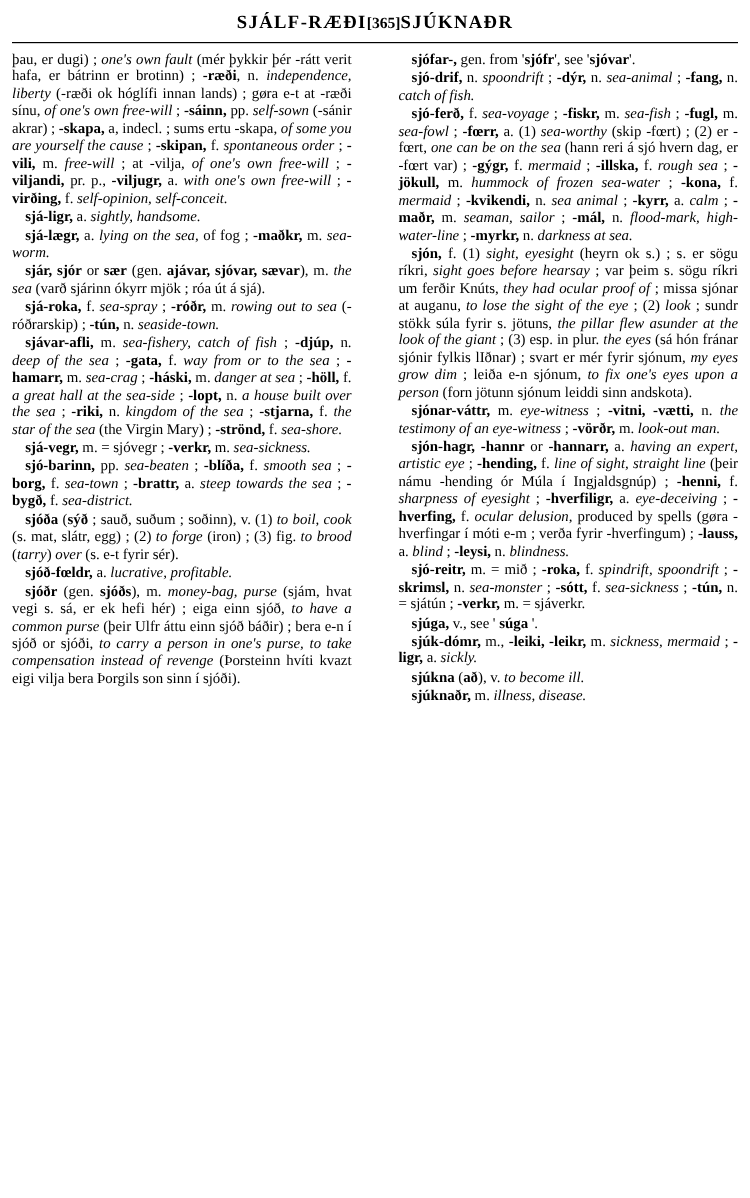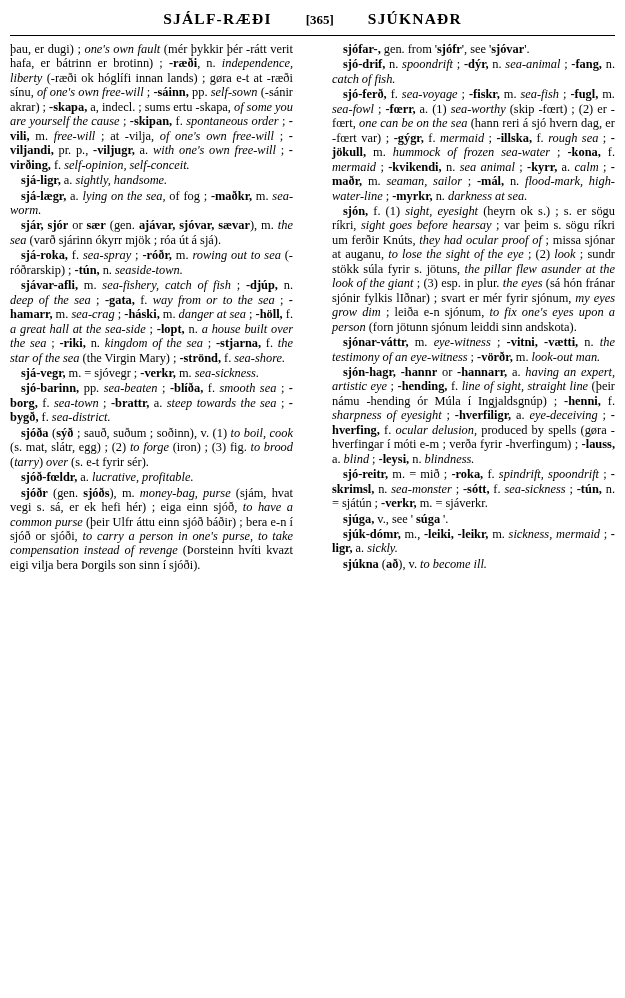--- a/index.html
+++ b/index.html
@@ -19,21 +19,20 @@
     width: 625px;
     height: 998px;
     box-sizing: border-box;
     padding: 10px 10px 4px 10px;
   }
   
   .running-head {
     display: flex;
     align-items: baseline;
     justify-content: center;
-    gap: 34px;
     font-weight: bold;
     letter-spacing: 0.5px;
     font-size: 15.5px;
     height: 22px;
   }
   .running-head .rh-left,
   .running-head .rh-right {
     font-size: 15.5px;
     letter-spacing: 1.2px;
   }
@@ -111,16 +110,17 @@
         <p class="entry"><b>sjófar-,</b> gen. from '<b>sjófr</b>', see '<b>sjóvar</b>'.</p>
         <p class="entry"><b>sjó-drif,</b> n. <i>spoondrift</i> ; <b>-dýr,</b> n. <i>sea-animal</i> ; <b>-fang,</b> n. <i>catch of fish.</i></p>
         <p class="entry"><b>sjó-ferð,</b> f. <i>sea-voyage</i> ; <b>-fiskr,</b> m. <i>sea-fish</i> ; <b>-fugl,</b> m. <i>sea-fowl</i> ; <b>-fœrr,</b> a. (1) <i>sea-worthy</i> (skip -fœrt) ; (2) er -fœrt, <i>one can be on the sea</i> (hann reri á sjó hvern dag, er -fœrt var) ; <b>-gýgr,</b> f. <i>mermaid</i> ; <b>-illska,</b> f. <i>rough sea</i> ; <b>-jökull,</b> m. <i>hummock of frozen sea-water</i> ; <b>-kona,</b> f. <i>mermaid</i> ; <b>-kvikendi,</b> n. <i>sea animal</i> ; <b>-kyrr,</b> a. <i>calm</i> ; <b>-maðr,</b> m. <i>seaman, sailor</i> ; <b>-mál,</b> n. <i>flood-mark, high-water-line</i> ; <b>-myrkr,</b> n. <i>darkness at sea.</i></p>
         <p class="entry"><b>sjón,</b> f. (1) <i>sight, eyesight</i> (heyrn ok s.) ; s. er sögu ríkri, <i>sight goes before hearsay</i> ; var þeim s. sögu ríkri um ferðir Knúts, <i>they had ocular proof of</i> ; missa sjónar at auganu, <i>to lose the sight of the eye</i> ; (2) <i>look</i> ; sundr stökk súla fyrir s. jötuns, <i>the pillar flew asunder at the look of the giant</i> ; (3) esp. in plur. <i>the eyes</i> (sá hón fránar sjónir fylkis lIðnar) ; svart er mér fyrir sjónum, <i>my eyes grow dim</i> ; leiða e-n sjónum, <i>to fix one's eyes upon a person</i> (forn jötunn sjónum leiddi sinn andskota).</p>
         <p class="entry"><b>sjónar-váttr,</b> m. <i>eye-witness</i> ; <b>-vitni,</b> <b>-vætti,</b> n. <i>the testimony of an eye-witness</i> ; <b>-vörðr,</b> m. <i>look-out man.</i></p>
         <p class="entry"><b>sjón-hagr, -hannr</b> or <b>-hannarr,</b> a. <i>having an expert, artistic eye</i> ; <b>-hending,</b> f. <i>line of sight, straight line</i> (þeir námu -hending ór Múla í Ingjaldsgnúp) ; <b>-henni,</b> f. <i>sharpness of eyesight</i> ; <b>-hverfiligr,</b> a. <i>eye-deceiving</i> ; <b>-hverfing,</b> f. <i>ocular delusion,</i> produced by spells (gøra -hverfingar í móti e-m ; verða fyrir -hverfingum) ; <b>-lauss,</b> a. <i>blind</i> ; <b>-leysi,</b> n. <i>blindness.</i></p>
         <p class="entry"><b>sjó-reitr,</b> m. = mið ; <b>-roka,</b> f. <i>spindrift, spoondrift</i> ; <b>-skrimsl,</b> n. <i>sea-monster</i> ; <b>-sótt,</b> f. <i>sea-sickness</i> ; <b>-tún,</b> n. = sjátún ; <b>-verkr,</b> m. = sjáverkr.</p>
         <p class="entry"><b>sjúga,</b> v., see ' <b>súga</b> '.</p>
         <p class="entry"><b>sjúk-dómr,</b> m., <b>-leiki, -leikr,</b> m. <i>sickness, mermaid</i> ; <b>-ligr,</b> a. <i>sickly.</i></p>
         <p class="entry"><b>sjúkna</b> (<b>að</b>), v. <i>to become ill.</i></p>
+        <p class="entry"><b>sjúknaðr,</b> m. <i>illness, disease.</i></p>
       </div>
   </div>
 
 </div>
 
 </body></html>

